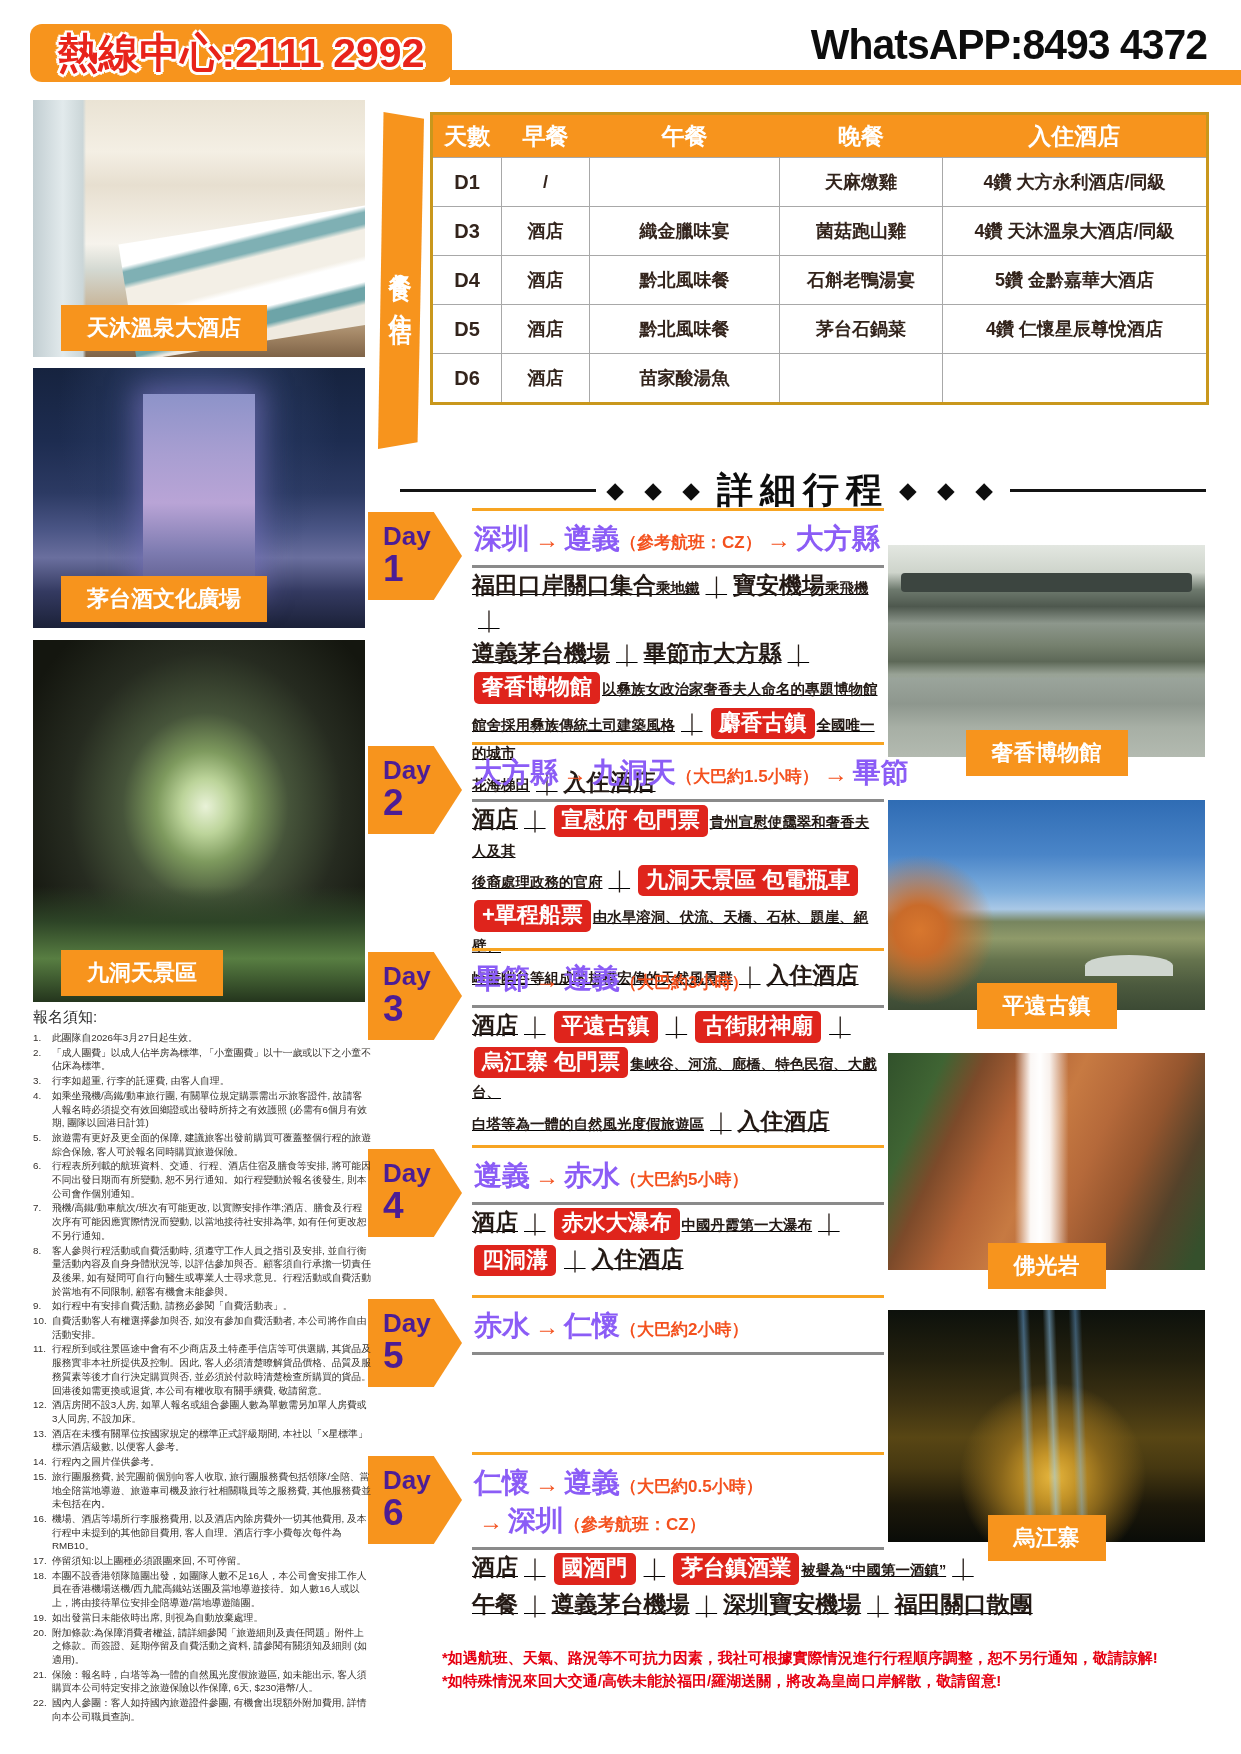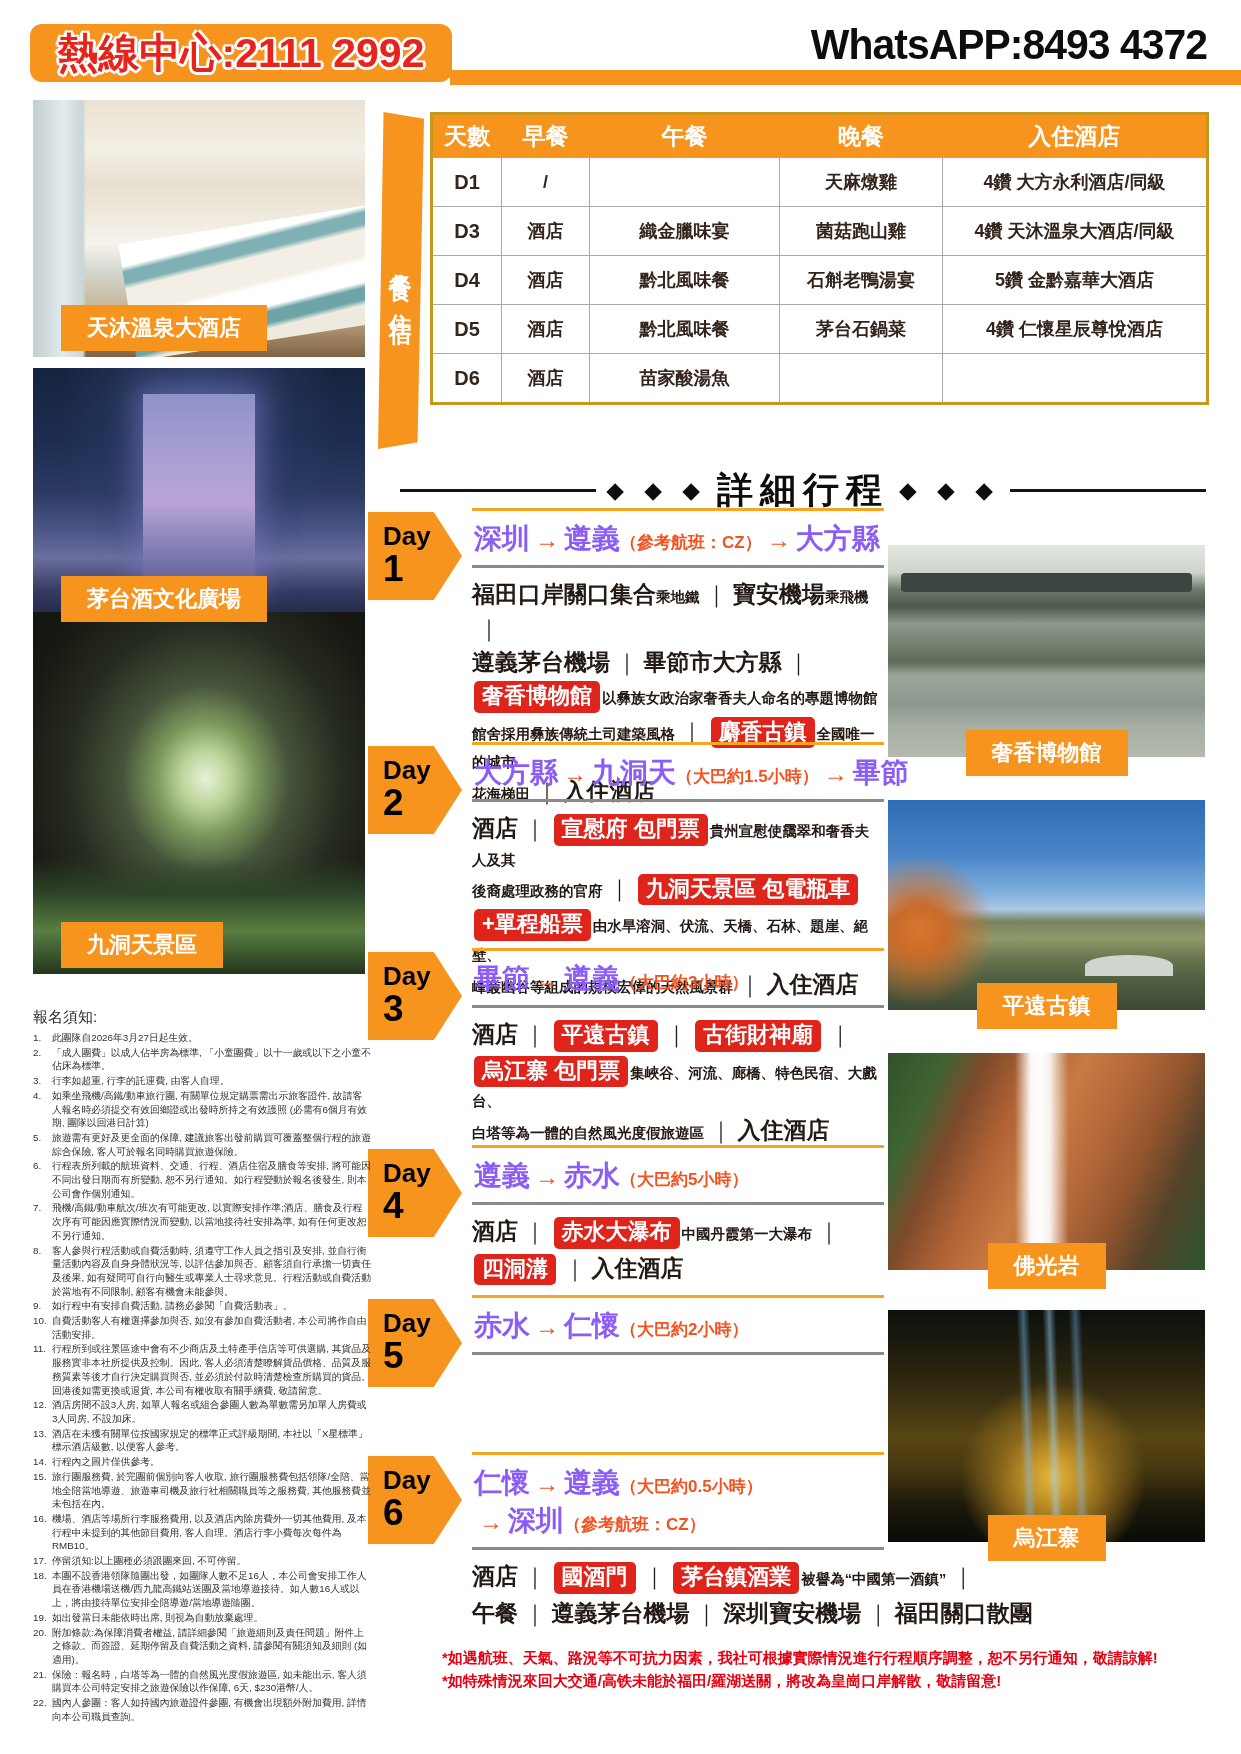--- a/index.html
+++ b/index.html
@@ -18,21 +18,21 @@
   
   .photo{position:absolute;overflow:visible;}
   .photo-inner{position:absolute;inset:0;overflow:hidden;}
   .photo-cap{position:absolute;background:#f7941d;color:#fff;font-weight:700;font-size:22px;
              padding:8px 26px;white-space:nowrap;z-index:3;}
   .cap-left{left:28px;bottom:6px;}
   .cap-center{left:50%;bottom:-19px;transform:translateX(-50%);}
 
   #lp1{left:33px;top:100px;width:332px;height:257px;}
   #lp2{left:33px;top:368px;width:332px;height:260px;}
-  #lp3{left:33px;top:612px;width:332px;height:362px;}
+  #lp3{left:33px;top:640px;width:332px;height:362px;}
   #rp1{left:888px;top:545px;width:317px;height:212px;}
   #rp2{left:888px;top:800px;width:317px;height:210px;}
   #rp3{left:888px;top:1053px;width:317px;height:217px;}
   #rp4{left:888px;top:1310px;width:317px;height:232px;}
 
   .ph-room{background:
     linear-gradient(90deg,#c2ced2 0%,#e2eaec 9%,#cbd6d8 15%,rgba(0,0,0,0) 16%),
     linear-gradient(180deg,#eae3d4 0%,#f4efe4 20%,#e7dfd0 33%,#efe9dd 44%,#f6f3ec 56%,#d4d9d2 66%,#c8b69b 80%,#a58867 91%,#7e6347 100%);}
   .ph-room::after{content:"";position:absolute;left:28%;top:48%;width:80%;height:46%;
     background:linear-gradient(175deg,#ffffff 0 16%,#7fb0b4 20% 28%,#f3efe6 32% 50%,#ffffff 54% 68%,#6da4a8 72% 80%,#efeae0 84% 100%);
@@ -75,29 +75,29 @@
   .meal-table td:first-child{font-size:20px;}
 
   
   .itin-head{position:absolute;left:400px;top:466px;width:806px;display:flex;align-items:center;gap:10px;}
   .itin-line{flex:1;height:3px;background:#141414;}
   .itin-diamonds{font-size:23px;color:#0d0d0d;letter-spacing:7px;white-space:nowrap;}
   .itin-title{font-size:36px;font-weight:900;color:#0d0d0d;letter-spacing:7px;white-space:nowrap;}
 
   
   .day{position:absolute;left:368px;display:flex;align-items:flex-start;}
-  .day-badge{width:94px;height:88px;background:#f7941d;color:#000000;flex:none;margin-top:4px;
+  .day-badge{width:94px;height:88px;background:#f7941d;color:#4c1d95;flex:none;margin-top:4px;
              clip-path:polygon(0 0,70% 0,100% 50%,70% 100%,0 100%);
              display:flex;flex-direction:column;justify-content:center;padding-left:15px;box-sizing:border-box;}
   .db-label{font-size:26px;font-weight:800;line-height:1.05;}
   .db-num{font-size:37px;font-weight:800;line-height:1.05;}
   .day-main{margin-left:10px;}
   .day-title{width:408px;border-top:3px solid #f7a422;border-bottom:3px solid #8a8a8a;
              padding:9px 2px 7px;white-space:nowrap;}
-  .day-body{width:408px;padding-top:9px;line-height:1.5;}
+  .day-body{width:408px;padding-top:0;line-height:1.5;text-decoration:underline;}
   #d6 .day-body{width:742px;}
 
   .seg-place{font-size:28px;font-weight:800;color:#8b5cf6;}
   .seg-arrow{font-size:24px;font-weight:800;color:#f4511e;margin:0 5px;}
   .seg-note{font-size:17px;font-weight:800;color:#f4511e;}
   .seg-big{font-size:23px;font-weight:600;color:#241a15;}
   .seg-small{font-size:14.5px;font-weight:700;color:#241a15;}
   .seg-badge{display:inline-block;background:#df241c;color:#fff;font-size:22px;font-weight:800;
              padding:1px 8px 3px;border-radius:5px;margin:2px 2px;line-height:1.25;}
   .seg-sep{font-size:22px;font-weight:300;color:#241a15;margin:0 6px;}

